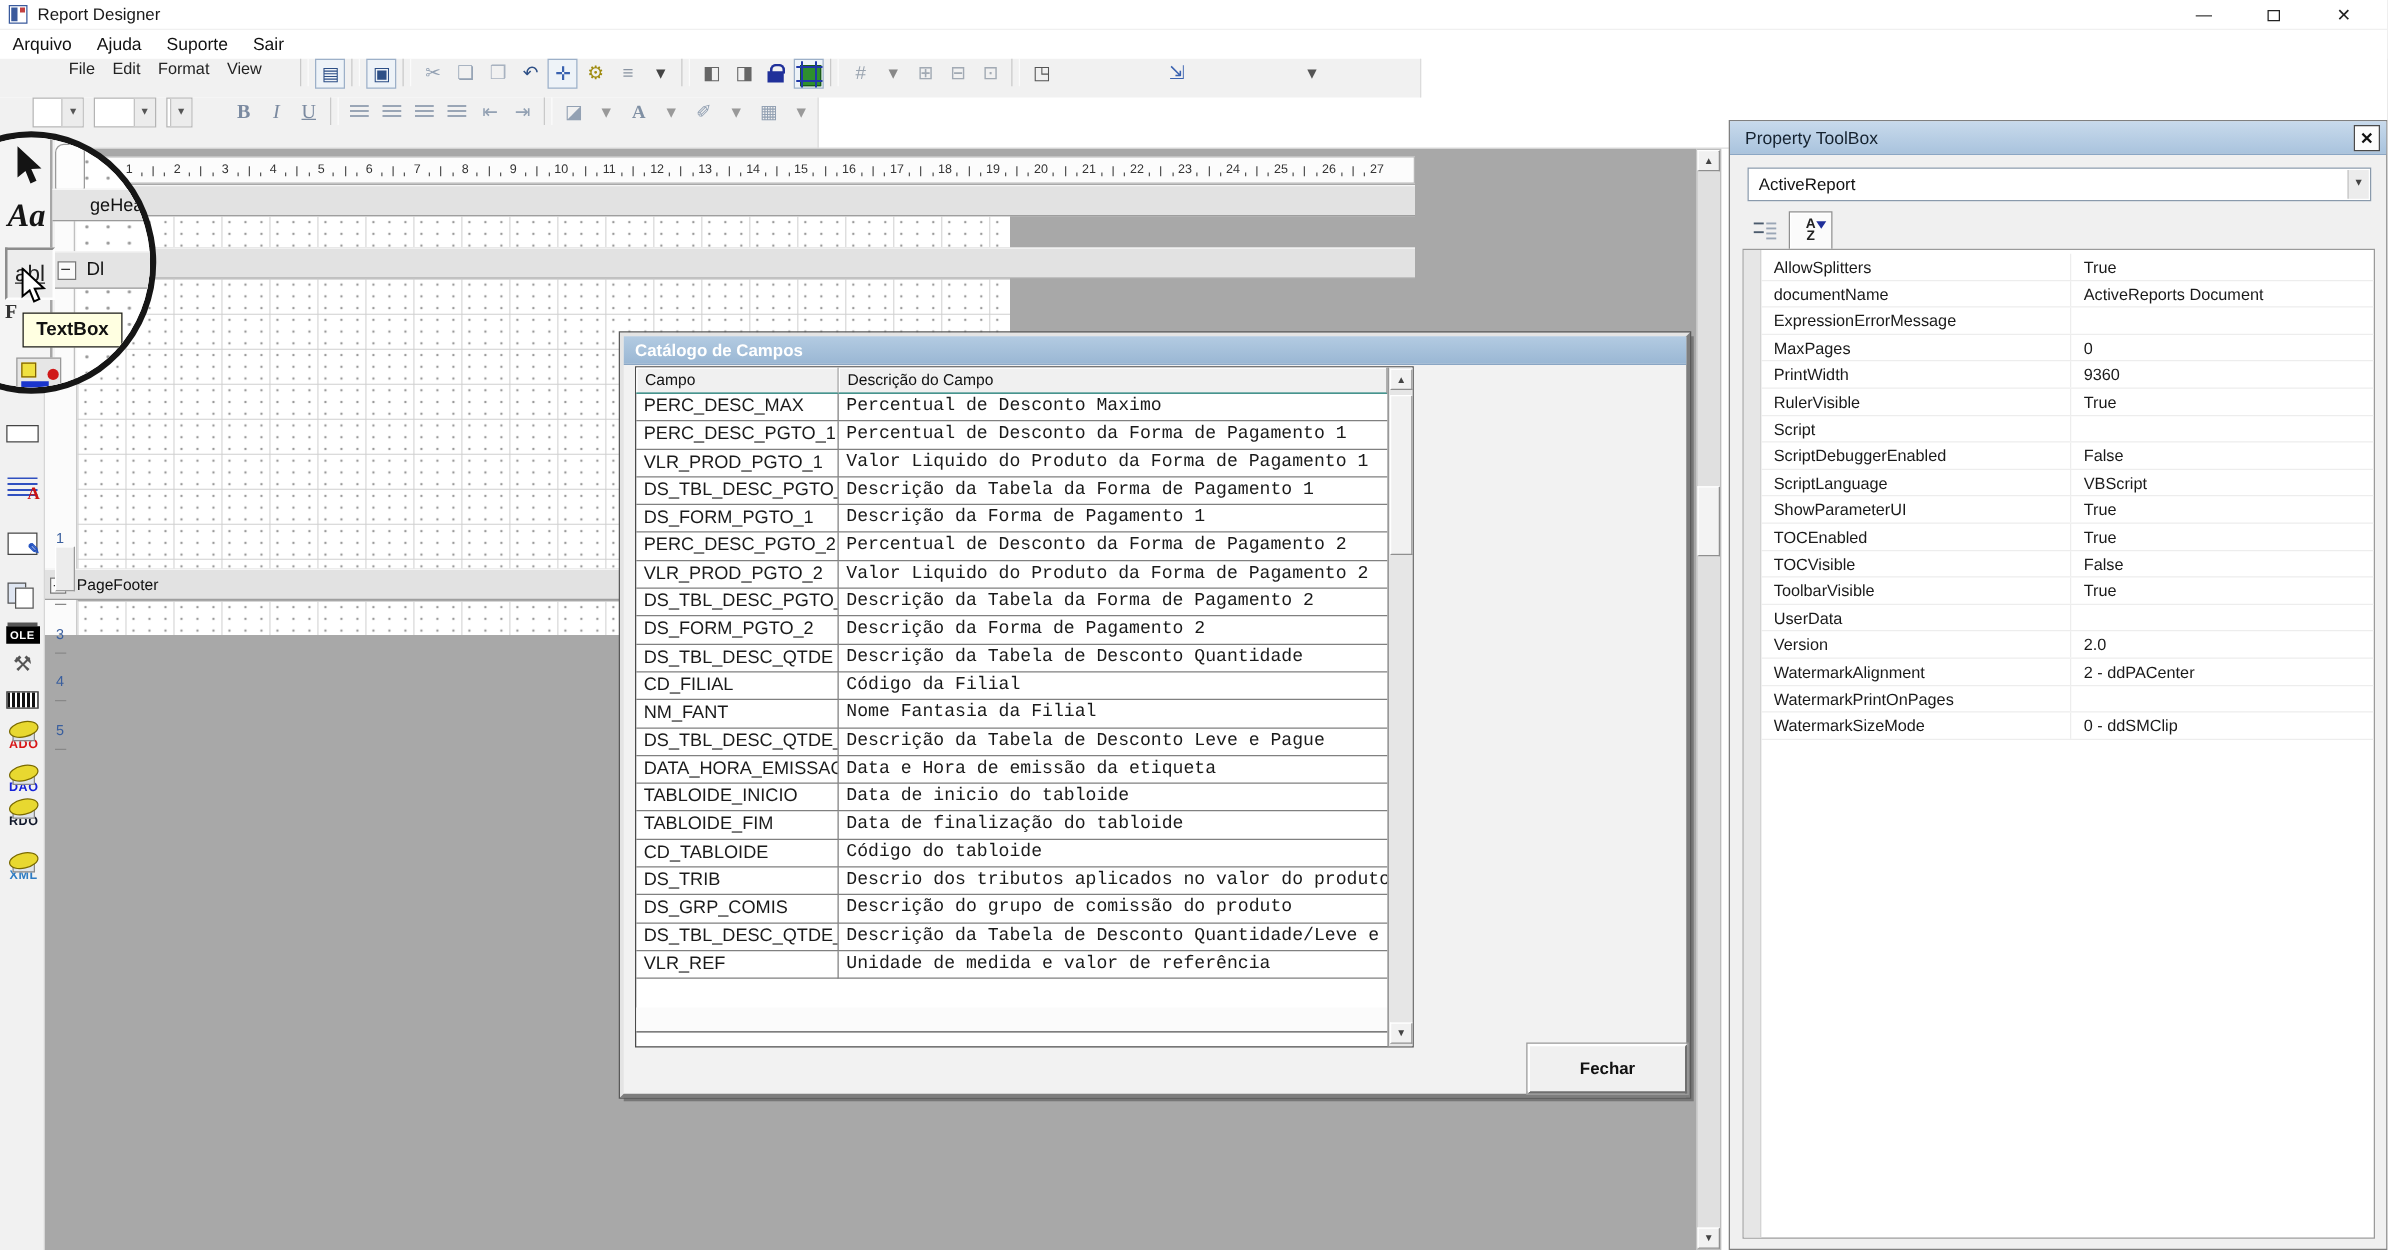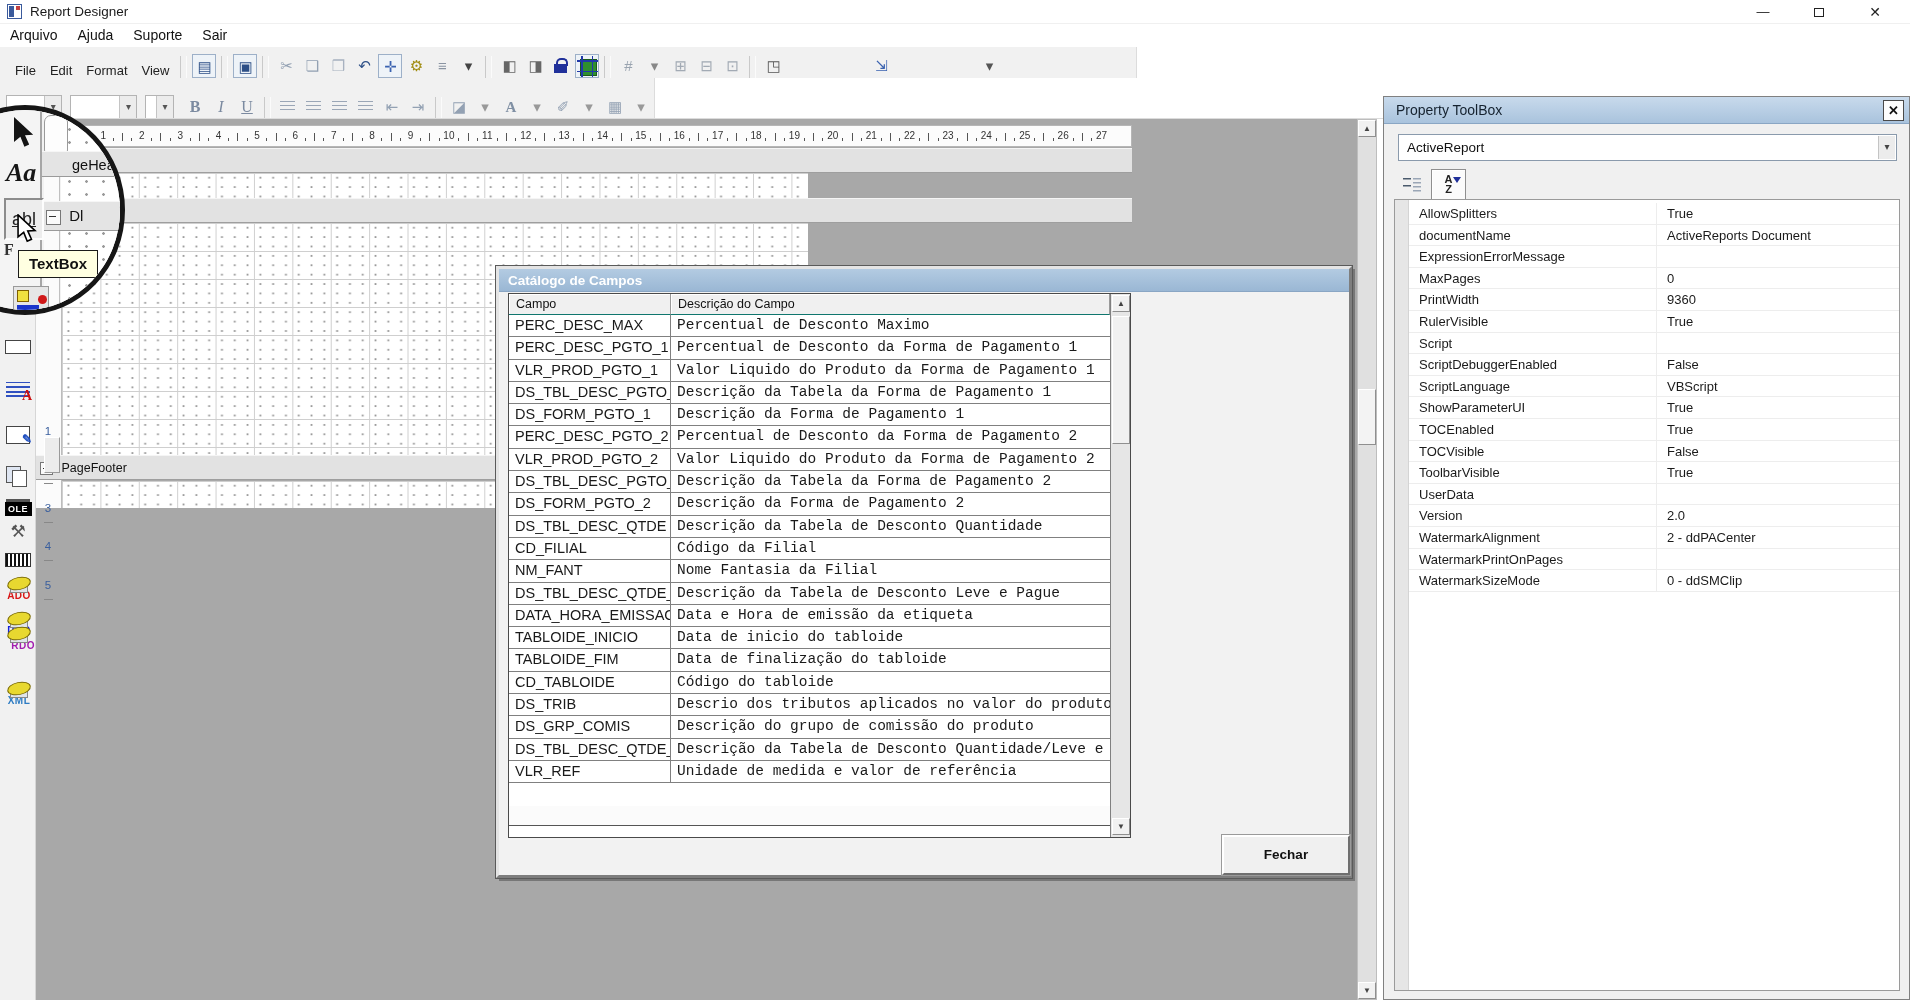--- a/index.html
+++ b/index.html
@@ -17,21 +17,21 @@
   #btn-min { left:1740px; } #btn-close { left:1852px; font-size:14px; }
   #btn-restore { left:1796px; }
   #btn-restore b { display:inline-block; width:10px; height:9px; border:1px solid #222; vertical-align:middle; }
 
   #menubar { left:0; top:24px; width:1910px; height:23px; background:#fff; }
   .menu-item { display:inline-block; padding:3px 10px 0 10px; font-size:14px; color:#111; }
 
   
   #toolbar1 { left:0; top:47px; width:1137px; height:31px; background:#f1f1f1; border-right:1px solid #dcdcdc; }
   #toolbar2 { left:0; top:78px; width:655px; height:41px; background:#f1f1f1; border-right:1px solid #dcdcdc; }
-  .tbrow { display:flex; align-items:flex-end; height:100%; padding-left:6px; }
+  .tbrow { display:flex; align-items:flex-start; height:100%; padding-left:6px;margin-left:20px; }
   #toolbar-edge { left:0; top:118px; width:1910px; height:1px; background:#dcdcdc; }
   .tmenu { font-size:13px; color:#222; padding:0 7px; }
   .tbico { display:inline-block; min-width:24px; height:24px; line-height:24px; text-align:center;
            font-size:15px; margin:0 1px; position:relative; }
   .tbico.boxed { border:1px solid #9db0c8; background:#eef3f8; }
   .tbico.tsep { min-width:0; width:7px; height:22px; border-left:1px solid #c9c9c9; border-right:1px solid #fbfbfb; margin:0 4px; }
   .tbico.tgap { min-width:80px; }
   .lockicon { }
   .lockicon::before { content:""; position:absolute; left:7px; top:4px; width:8px; height:6px;
                       border:2px solid #20309a; border-bottom:none; border-radius:5px 5px 0 0; }
@@ -425,21 +425,21 @@
   <div>
 
   <div class="dc" style="color: rgb(216, 21, 21); top: 458px;">
       <span class="disk"></span>
       <span class="dclabel">ADO</span>
     </div>
       <div class="dc" style="color: rgb(21, 34, 216); top: 493px;">
       <span class="disk"></span>
       <span class="dclabel">DAO</span>
     </div>
-      <div class="dc" style="color: #a21caf; top: 508px; text-align: right;">
+      <div class="dc" style="color: #0f172a; top: 520px;">
       <span class="disk"></span>
       <span class="dclabel">RDO</span>
     </div>
       <div class="dc" style="color: rgb(46, 124, 195); top: 563px;">
       <span class="disk"></span>
       <span class="dclabel">XML</span>
     </div>
     </div>
 </div>
 

